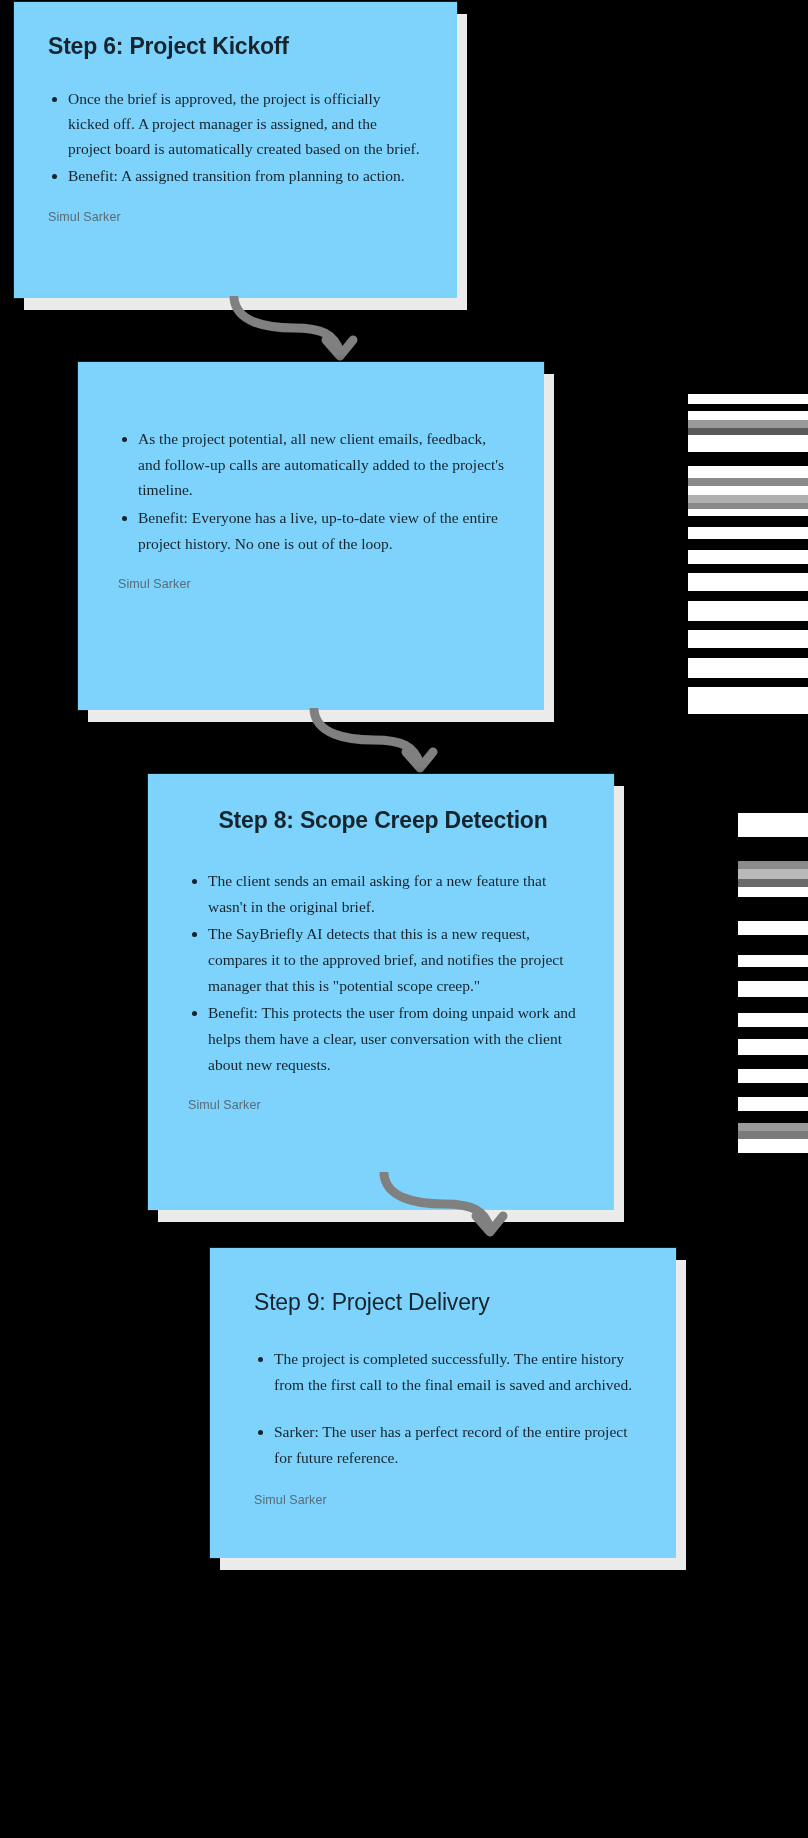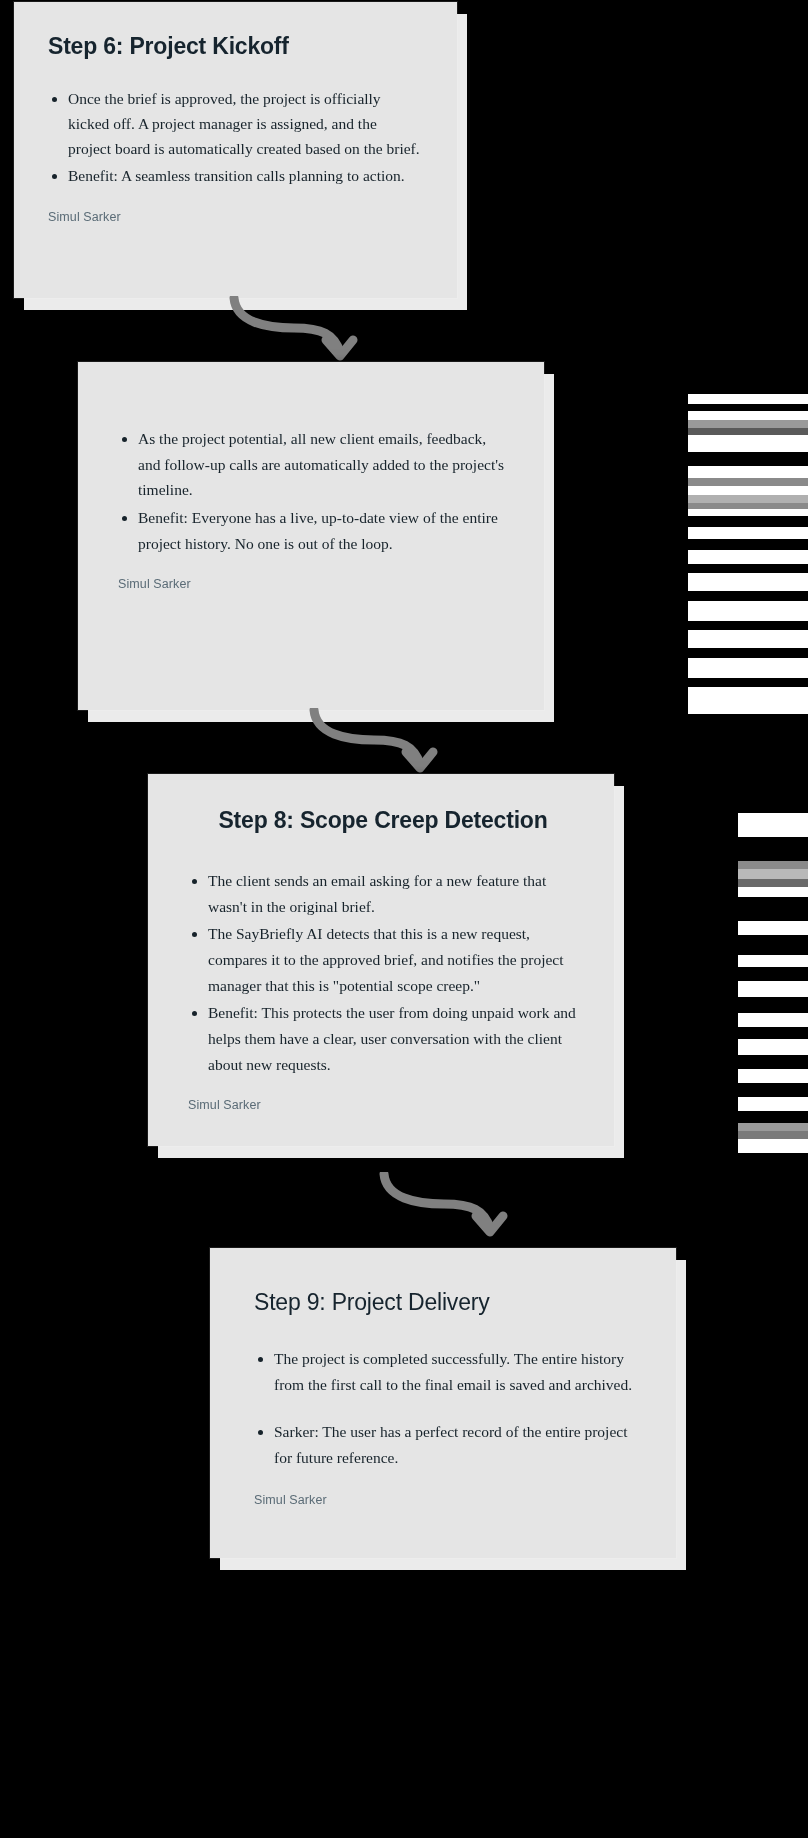--- a/index.html
+++ b/index.html
@@ -10,21 +10,21 @@
   }
   #stage{position:absolute;inset:0;width:808px;height:1838px;background:#000;overflow:hidden;}
 
   
   .stripes{position:absolute;right:0;pointer-events:none;}
   .stripes .s{position:absolute;left:0;right:0;}
 
   
   .card{
     position:absolute;
-    background:#e5e5e5;
+    background:#7dd3fc;
     box-shadow:
        0 0 0 1px rgba(255,255,255,.10),
        10px 12px 0 0 rgba(255,255,255,.92),
        -6px 0 10px -2px rgba(0,0,0,.55);
     box-sizing:border-box;
   }
   .card .sheet{position:relative;z-index:2;}
   .card h2{
     margin:0;
     color:#16242e;
@@ -112,21 +112,21 @@
     <div class="s" style="top:346px;height:8px;background:#7a7a7a;"></div>
     <div class="s" style="top:354px;height:14px;background:#ffffff;"></div>
     <div class="s" style="top:368px;height:22px;background:#000;"></div>
   </div>
 
   <div class="card" style="left:14px;top:2px;width:443px;height:296px;">
     <div class="sheet" style="padding:30px 34px 0 34px;">
       <h2 class="bold" style="font-size:23px;line-height:1.3;">Step 6: Project Kickoff</h2>
       <ul style="margin-top:24px;font-size:15.5px;line-height:1.62;">
         <li>Once the brief is approved, the project is officially kicked off. A project manager is assigned, and the project board is automatically created based on the brief.</li>
-        <li>Benefit: A seamless transition calls planning to action.</li>
+        <li>Benefit: A assigned transition from planning to action.</li>
       </ul>
       <div class="byline" style="margin-top:22px;">Simul Sarker</div>
     </div>
   </div>
 
   <div class="arrow" style="left:222px;top:296px;width:180px;height:66px;">
     <svg width="180" height="66" viewBox="0 0 180 66" fill="none">
       <path d="M12 2 C 14 26, 44 32, 72 32 C 100 32, 112 38, 118 56" stroke="#808080" stroke-width="9" stroke-linecap="round" fill="none"></path>
       <path d="M104 44 L118 60 L131 44" stroke="#808080" stroke-width="9" stroke-linecap="round" stroke-linejoin="round" fill="none"></path>
     </svg>
@@ -142,21 +142,21 @@
     </div>
   </div>
 
   <div class="arrow" style="left:302px;top:708px;width:180px;height:66px;">
     <svg width="180" height="66" viewBox="0 0 180 66" fill="none">
       <path d="M12 2 C 14 26, 44 32, 72 32 C 100 32, 112 38, 118 56" stroke="#808080" stroke-width="9" stroke-linecap="round" fill="none"></path>
       <path d="M104 44 L118 60 L131 44" stroke="#808080" stroke-width="9" stroke-linecap="round" stroke-linejoin="round" fill="none"></path>
     </svg>
   </div>
 
-  <div class="card" style="left:148px;top:774px;width:466px;height:372px;">
+  <div class="card" style="left:148px;top:774px;width:466px;height:436px;">
     <div class="sheet" style="padding:32px 36px 0 40px;">
       <h2 class="bold" style="font-size:23px;line-height:1.3;text-align:center;">Step 8: Scope Creep Detection</h2>
       <ul style="margin-top:32px;font-size:15.5px;line-height:1.66;">
         <li>The client sends an email asking for a new feature that wasn't in the original brief.</li>
         <li>The SayBriefly AI detects that this is a new request, compares it to the approved brief, and notifies the project manager that this is "potential scope creep."</li>
         <li>Benefit: This protects the user from doing unpaid work and helps them have a clear, user conversation with the client about new requests.</li>
       </ul>
       <div class="byline" style="margin-top:20px;">Simul Sarker</div>
     </div>
   </div>

